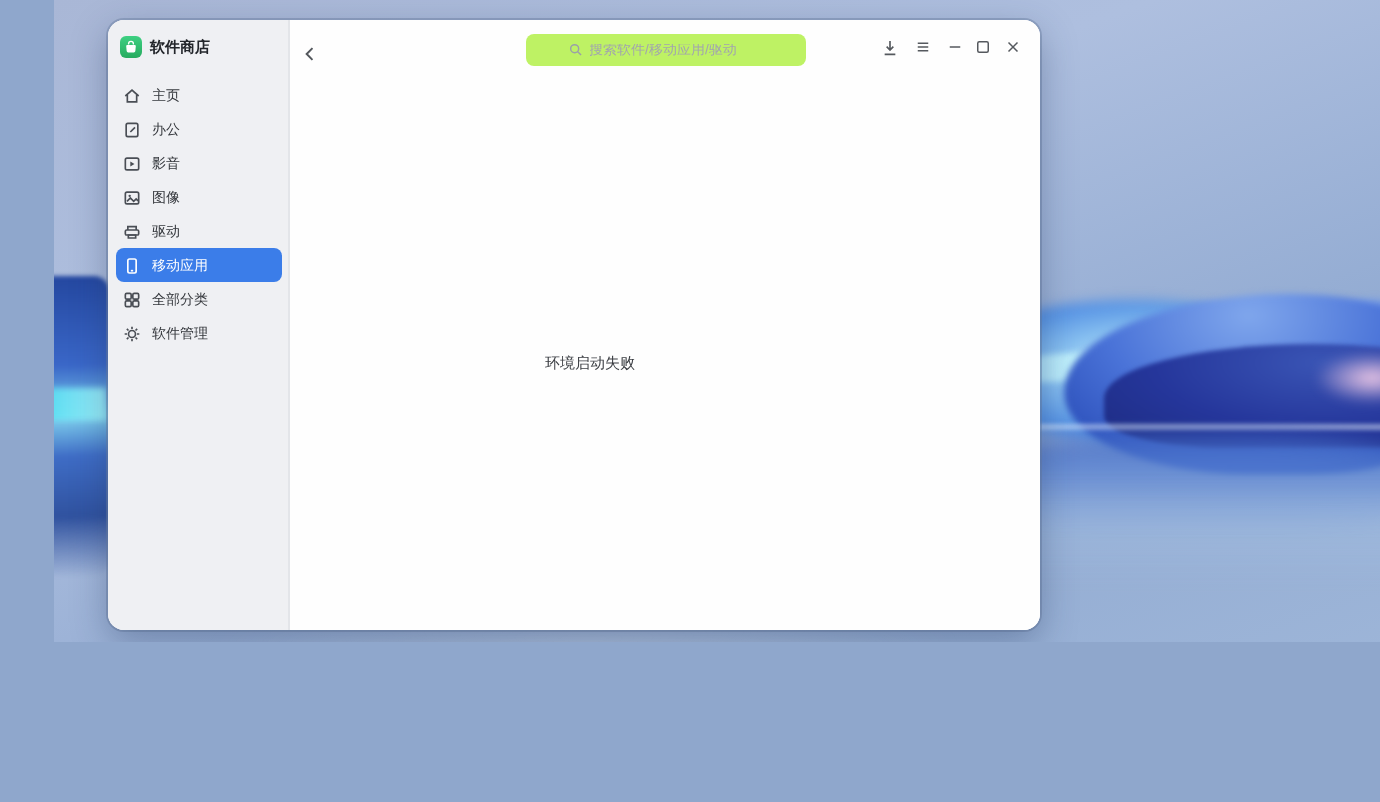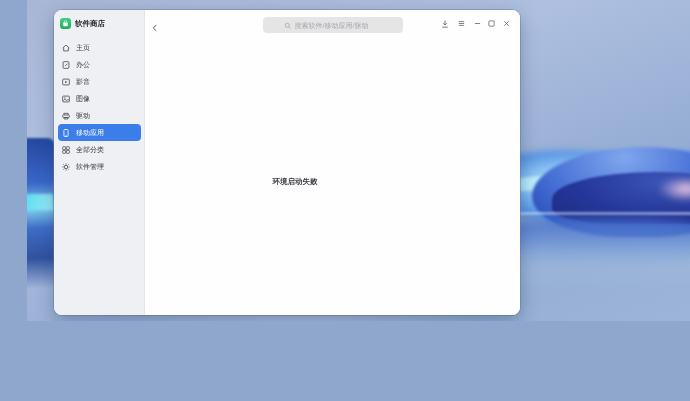--- a/index.html
+++ b/index.html
@@ -53,34 +53,34 @@
   .side-item{height:17px;margin:0 3px 0 4px;border-radius:4px;display:flex;align-items:center;
     padding-left:3px;gap:5px;color:#33363b;cursor:default;}
   .side-item .si-icon{width:10px;height:10px;flex:none;display:flex;align-items:center;justify-content:center;color:#4a4e55;}
   .side-item .si-label{font-size:7px;white-space:nowrap;}
   .side-item.selected{background:#3b7de9;color:#ffffff;}
   .side-item.selected .si-icon{color:#ffffff;}
   
   .main{flex:1;position:relative;background:#fefefe;}
   .back-btn{position:absolute;left:5px;top:9px;width:10px;height:10px;color:#55595e;}
   .search-box{position:absolute;left:118px;top:7px;width:140px;height:16px;border-radius:4px;
-    background:#e5e5e5;display:flex;align-items:center;justify-content:center;gap:3px;padding:0 4px;}
+    background:#bef264;display:flex;align-items:center;justify-content:center;gap:3px;padding:0 4px;}
   .search-box svg{flex:none;}
   .search-input{border:none;outline:none;background:transparent;width:88px;font-size:7px;color:#555;
     font-family:"Liberation Sans","DejaVu Sans",sans-serif;padding:0;}
   .search-input::placeholder{color:#a2a6ad;}
   .tb-icon{position:absolute;top:8px;width:11px;height:11px;color:#55595e;display:flex;
     align-items:center;justify-content:center;}
   .ti-download{left:294px;}
   .ti-menu{left:311px;}
   .ti-min{left:327px;}
   .ti-max{left:341px;}
   .ti-close{left:356px;}
   .content-msg{position:absolute;left:118px;top:167px;width:64px;text-align:center;
-    font-size:7.5px;color:#3a3d42;font-weight:bold;}
+    font-size:7.5px;color:#3a3d42;}
   
   .toast{position:absolute;left:513px;top:357px;width:177px;height:40px;z-index:2;
     background:rgba(248,250,252,.97);border-radius:9px 0 0 9px;
     box-shadow:0 2px 8px rgba(40,60,100,.20),0 0 0 1px rgba(215,222,232,.9);}
   .toast-icon{position:absolute;left:14px;top:11px;width:17px;height:17px;border-radius:4px;background:#fff;
     box-shadow:0 0 3px rgba(60,90,160,.30);display:flex;align-items:center;justify-content:center;}
   .toast-msg{position:absolute;left:39px;top:9px;font-size:7px;color:#3a3f46;white-space:nowrap;}
   .toast-track{position:absolute;left:39px;top:23px;width:99px;height:3.5px;border-radius:2px;background:#e2e5e9;}
   .toast-fill{position:absolute;top:0;height:100%;border-radius:2px;background:#2e7df0;}
   

